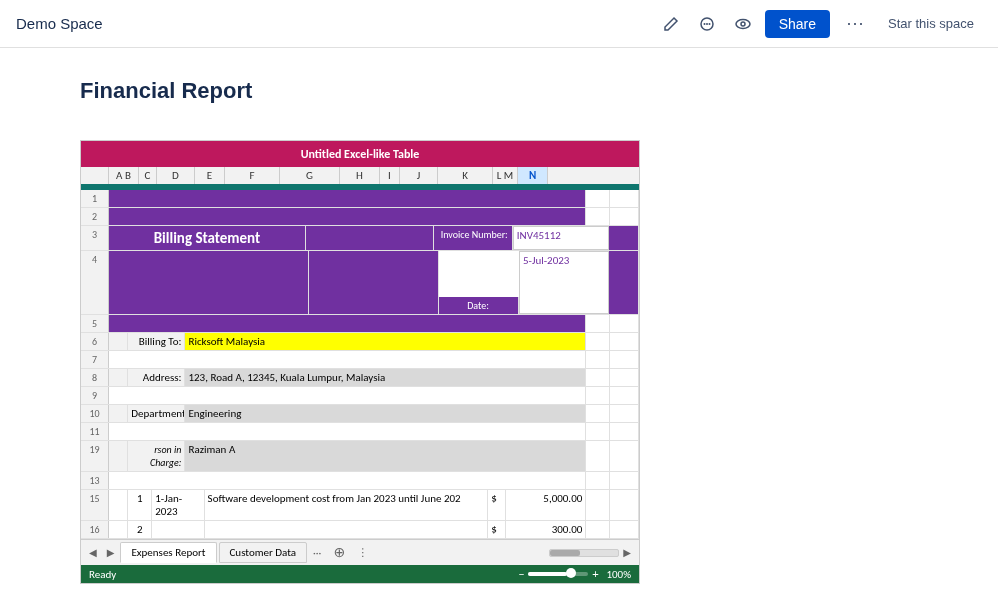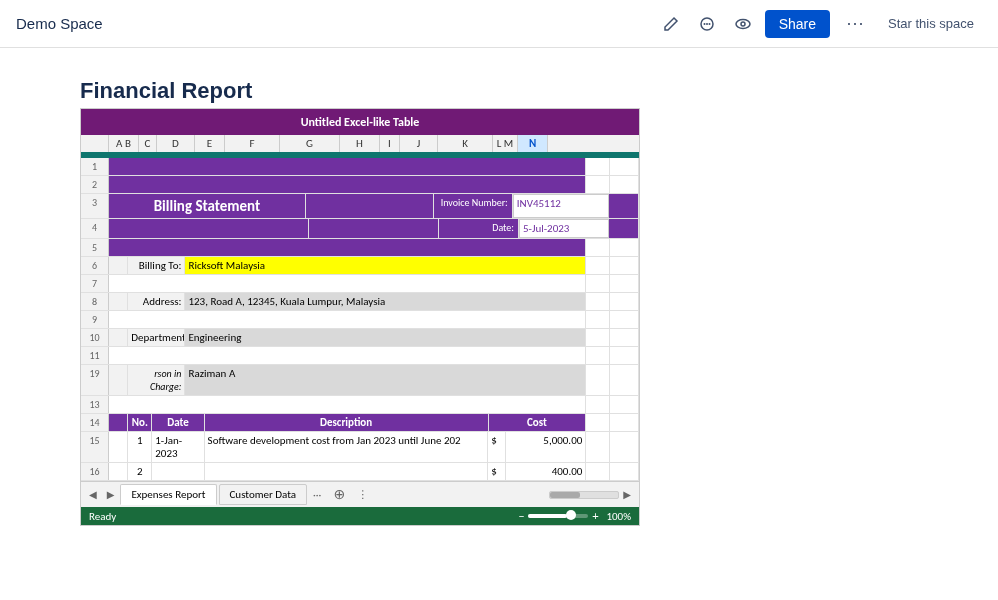--- a/index.html
+++ b/index.html
@@ -74,34 +74,34 @@
 
     
     .page-content {
       padding: 30px 80px;
       background: #fff;
     }
     .page-title {
       font-size: 22px;
       font-weight: 600;
       color: #172b4d;
-      margin-bottom: 4px;
+      margin-bottom: 36px;
     }
 
     
     .excel-container {
       width: 560px;
       border: 1px solid #ccc;
       font-family: Calibri, Arial, sans-serif;
       font-size: 11px;
       background: #fff;
     }
 
     .excel-header {
-      background: #701a75;
+      background: #be185d;
       color: #fff;
       text-align: center;
       padding: 6px;
       font-size: 12px;
       font-weight: bold;
     }
 
     
     .col-headers {
       display: flex;
@@ -285,21 +285,21 @@
         <div class="ss-cell" style="width:130px; background:#7030a0;"></div>
         <div class="ss-cell" style="width:80px; background:#7030a0; color:#fff; font-size:10px; text-align:right; padding-right:4px;">Invoice Number:</div>
         <div class="ss-cell" style="width:98px; background:#fff; color:#7030a0; font-size:11px; border:1px solid #ccc;">INV45112</div>
         <div class="ss-cell" style="width:30px; background:#7030a0;"></div>
       </div>
 
       <div class="ss-row" style="min-height:20px;">
         <div class="ss-row-num">4</div>
         <div class="ss-cell" style="width:200px; background:#7030a0;"></div>
         <div class="ss-cell" style="width:130px; background:#7030a0;"></div>
-        <div class="ss-cell" style="width:80px; background:#7030a0; color:#fff; font-size:10px; text-align:right; padding-right:4px;">Date:</div>
+        <div class="ss-cell" style="width:80px; background:#7030a0; color:#fff; font-size:10px; text-align:center; padding-right:4px;margin-top:46px;">Date:</div>
         <div class="ss-cell" style="width:90px; background:#fff; color:#7030a0; font-size:11px; border:1px solid #ccc;">5-Jul-2023</div>
         <div class="ss-cell" style="width:30px; background:#7030a0;"></div>
       </div>
 
       <div class="ss-row">
         <div class="ss-row-num">5</div>
         <div class="ss-cell" style="width:503px; background:#7030a0;"></div>
         <div class="ss-cell" style="width:25px;"></div>
         <div class="ss-cell" style="width:30px;"></div>
       </div>
@@ -361,51 +361,41 @@
         <div class="ss-cell" style="width:30px;"></div>
       </div>
 
       <div class="ss-row">
         <div class="ss-row-num">13</div>
         <div class="ss-cell" style="width:503px;"></div>
         <div class="ss-cell" style="width:25px;"></div>
         <div class="ss-cell" style="width:30px;"></div>
       </div>
 
-      <div class="ss-row">
-        <div class="ss-row-num">14</div>
-        <div class="ss-cell" style="width:20px; background:#7030a0;"></div>
-        <div class="ss-cell" style="width:25px; background:#7030a0; color:#fff; font-weight:bold; text-align:center;">No.</div>
-        <div class="ss-cell" style="width:55px; background:#7030a0; color:#fff; font-weight:bold; text-align:center;">Date</div>
-        <div class="ss-cell" style="width:300px; background:#7030a0; color:#fff; font-weight:bold; text-align:center;">Description</div>
-        <div class="ss-cell" style="width:103px; background:#7030a0; color:#fff; font-weight:bold; text-align:center;">Cost</div>
-        <div class="ss-cell" style="width:25px;"></div>
-        <div class="ss-cell" style="width:30px;"></div>
-      </div>
 
       <div class="ss-row">
         <div class="ss-row-num">15</div>
         <div class="ss-cell" style="width:20px;"></div>
         <div class="ss-cell" style="width:25px; text-align:center;">1</div>
         <div class="ss-cell" style="width:55px;">1-Jan-2023</div>
         <div class="ss-cell" style="width:300px;">Software development cost from Jan 2023 until June 202</div>
         <div class="ss-cell" style="width:18px;">$</div>
         <div class="ss-cell" style="width:85px; text-align:right;">5,000.00</div>
         <div class="ss-cell" style="width:25px;"></div>
         <div class="ss-cell" style="width:30px;"></div>
       </div>
 
       <div class="ss-row">
         <div class="ss-row-num">16</div>
         <div class="ss-cell" style="width:20px;"></div>
         <div class="ss-cell" style="width:25px; text-align:center;">2</div>
         <div class="ss-cell" style="width:55px;"></div>
         <div class="ss-cell" style="width:300px;"></div>
         <div class="ss-cell" style="width:18px;">$</div>
-        <div class="ss-cell" style="width:85px; text-align:right;">400.00</div>
+        <div class="ss-cell" style="width:85px; text-align:right;">300.00</div>
         <div class="ss-cell" style="width:25px;"></div>
         <div class="ss-cell" style="width:30px;"></div>
       </div>
 
     </div>
 
     <div class="tab-bar">
       <button class="tab-nav-btn">◀</button>
       <button class="tab-nav-btn">▶</button>
       <div class="tab-item active">Expenses Report</div>

